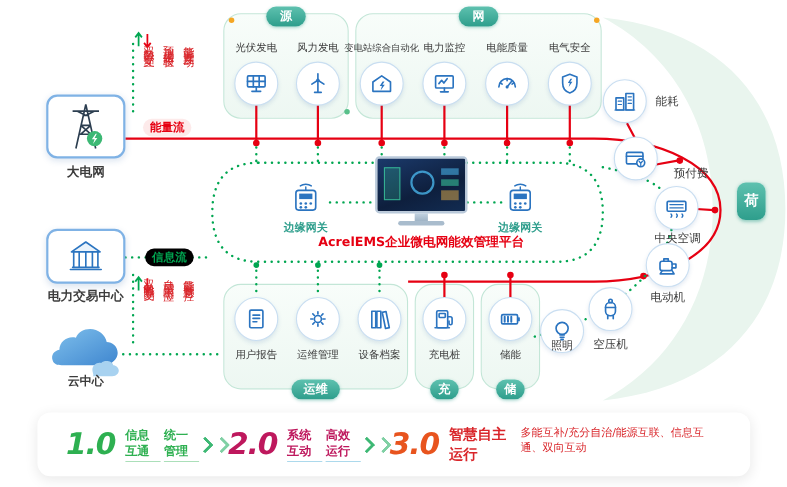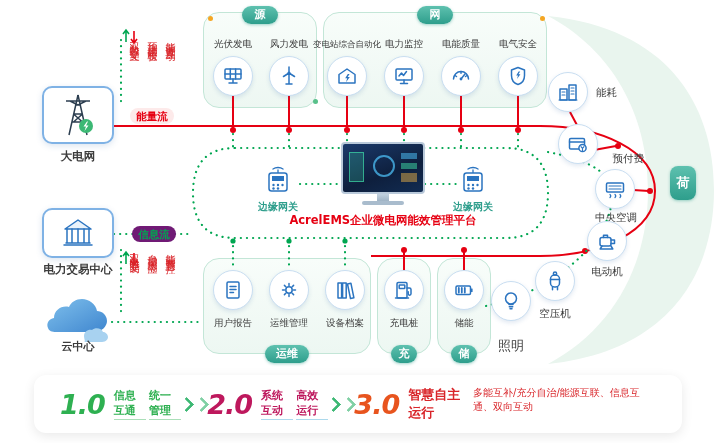--- a/index.html
+++ b/index.html
@@ -23,21 +23,21 @@
 
   .leftbox { position:absolute; background:#fff; border:2px solid #7fb2e5; border-radius:10px;
              display:flex; align-items:center; justify-content:center;
              box-shadow:0 2px 6px rgba(60,110,170,.18); z-index:3; }
 
   .vtext { position:absolute; writing-mode:vertical-rl; text-orientation:upright; font-size:10px;
            color:#d9252a; letter-spacing:2px; z-index:3; font-weight:500; }
   .flowbadge { position:absolute; height:16px; line-height:16px; border-radius:8px; font-size:10.5px;
                font-weight:bold; text-align:center; z-index:4; }
   .fb-energy { background:#fdeaea; color:#e60012; }
-  .fb-info   { background:#701a75; color:#00a651; }
+  .fb-info   { background:#000000; color:#00a651; }
 
   .gwlabel { position:absolute; font-size:10px; font-weight:bold; color:#2e9e8c; text-align:center; z-index:3; }
   .gwicon { position:absolute; z-index:3; }
 
   
   .monitor { position:absolute; left:341px; top:142px; width:84px; z-index:3; }
   .mon-screen { width:84px; height:52px; background:linear-gradient(160deg,#1b3a6b,#0e1f3d 60%,#122c52);
                 border:2px solid #b9c9da; border-radius:4px; position:relative; overflow:hidden; }
   .mg1 { position:absolute; left:6px; top:8px; width:15px; height:30px; background:rgba(64,224,170,.22);
          border:1px solid rgba(64,224,170,.65); }
@@ -350,21 +350,21 @@
     </svg>
   </div>
   <div class="lbl" style="left:527px;top:307px;width:56px;font-size:10.5px">空压机</div>
 
   <div class="circle" style="left:491px;top:281px">
     <svg class="ic" width="22" height="22" viewBox="0 0 22 22">
       <circle cx="11" cy="8.5" r="5.5"></circle>
         <path d="M9 14.5 h4 M9.3 16.7 h3.4 M10 18.7 h2"></path>
     </svg>
   </div>
-  <div class="lbl" style="left:485px;top:338px;width:52px;font-size:13px">照明</div>
+  <div class="lbl" style="left:485px;top:309px;width:52px;font-size:10px">照明</div>
 
   <div class="dot-dec" style="left:208px;top:16px;background:#f5a623"></div>
   <div class="dot-dec" style="left:540px;top:16px;background:#f5a623"></div>
   <div class="dot-dec" style="left:313px;top:99px;background:#58c08a"></div>
 
   <div class="footer">
     <div class="stage-block s1">
       <span class="ver">1.0</span>
       <span class="stage-lines">
         <span>信息互通</span>

